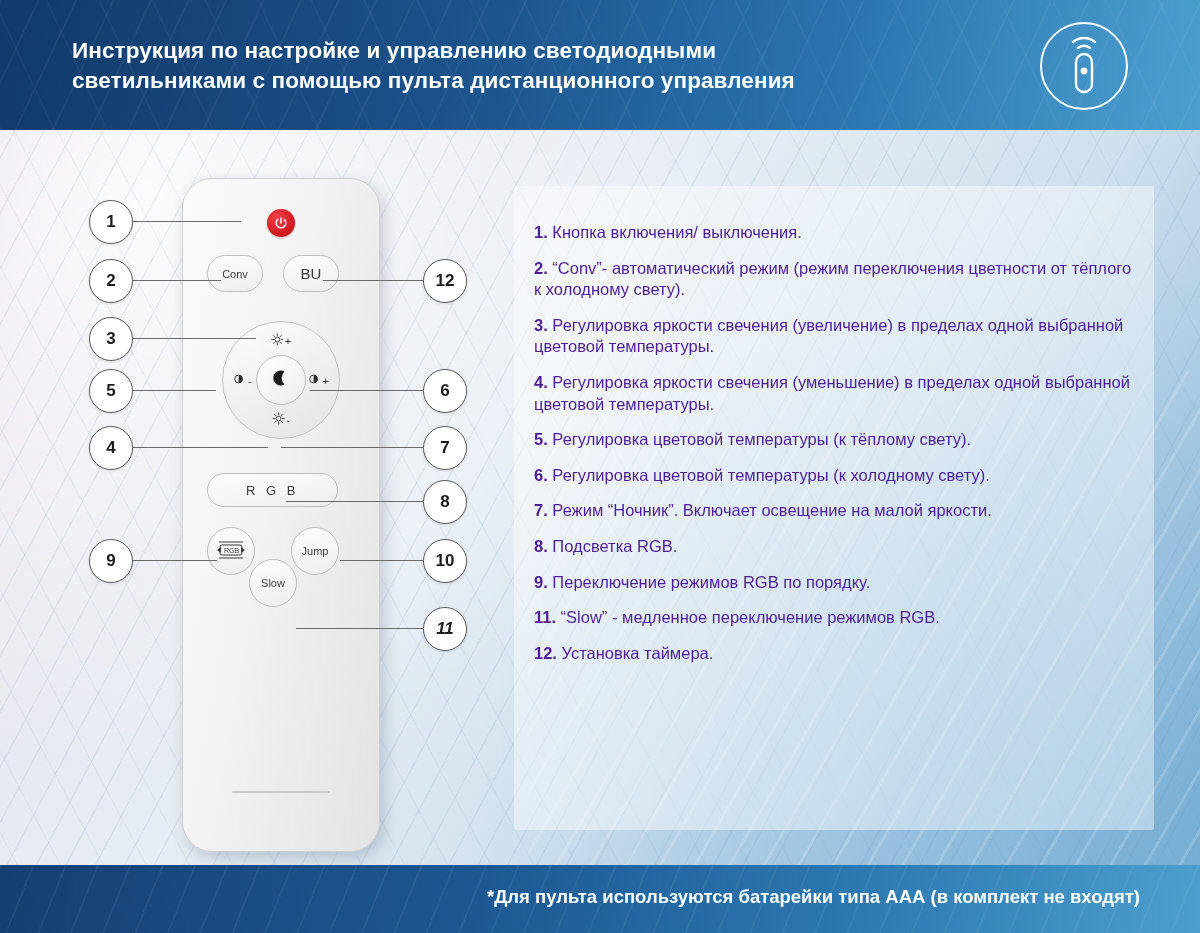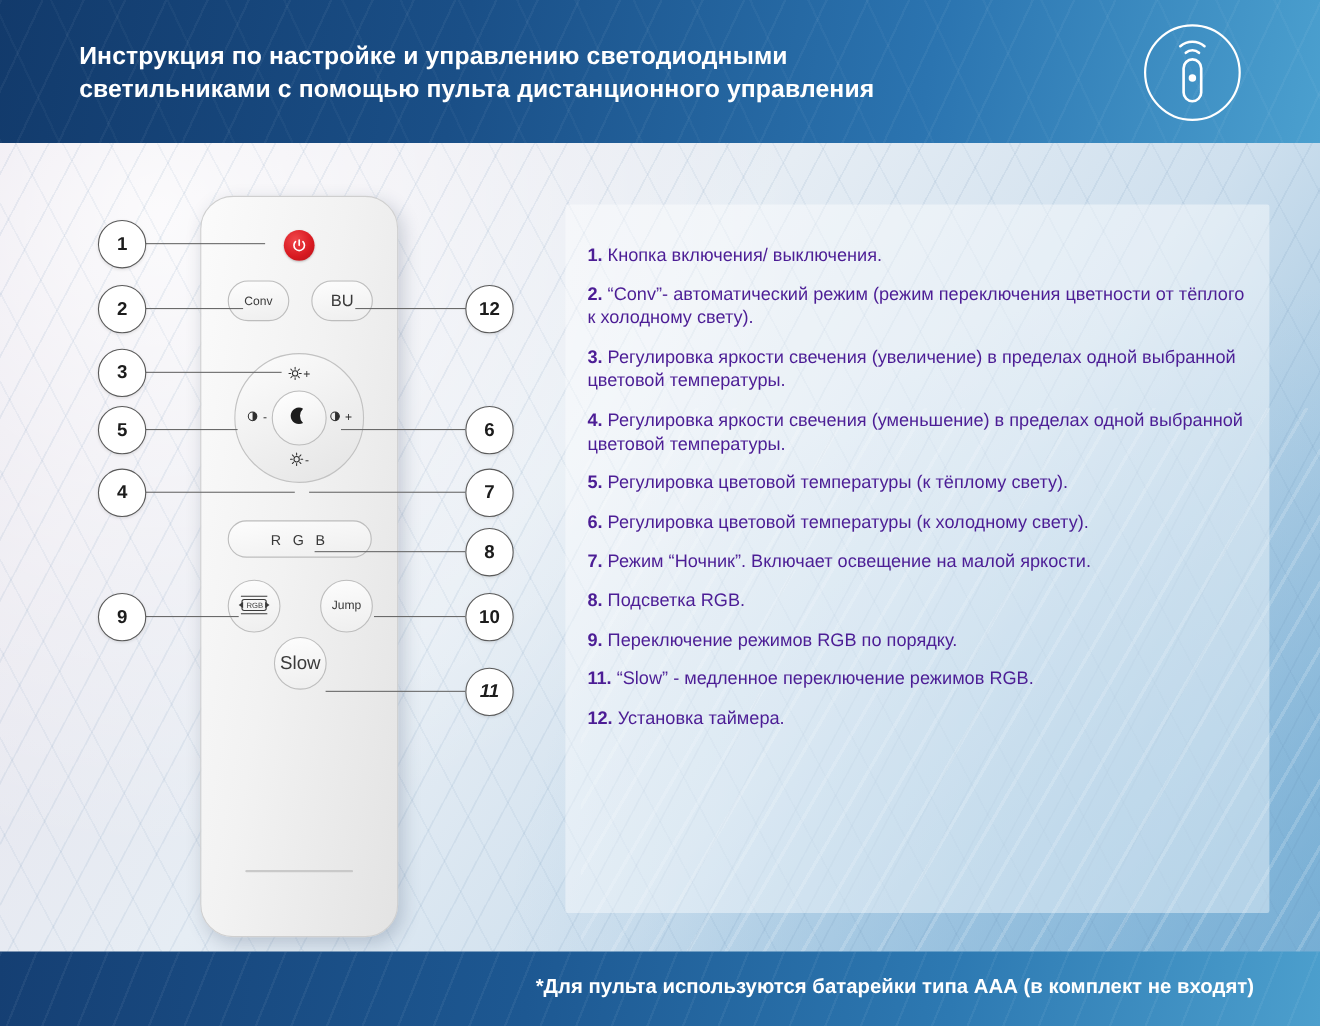--- a/index.html
+++ b/index.html
@@ -126,20 +126,21 @@
   .remote {
     position: absolute;
     left: 182px;
     top: 178px;
     width: 178px;
     height: 672px;
     border-radius: 30px;
     background: linear-gradient(100deg, #fbfbfb 0%, #f2f2f2 45%, #e3e3e3 100%);
     border: 1px solid #cfcfcf;
     box-shadow: 4px 6px 16px rgba(40,60,90,0.22);
+    padding-left: 18px;
   }
   .remote-inner {
     position: absolute;
     left: 0; top: 0;
     width: 100%; height: 100%;
   }
   .power-btn {
     position: absolute;
     left: 50%;
     top: 30px;
@@ -227,24 +228,24 @@
     border-radius: 50%;
     font-size: 8px;
   }
   .btn-jump {
     left: 108px; top: 348px;
     width: 48px; height: 48px;
     border-radius: 50%;
     font-size: 11px;
   }
   .btn-slow {
-    left: 66px; top: 400px;
+    left: 66px; top: 380px;
     width: 48px; height: 48px;
     border-radius: 50%;
-    font-size: 17px;
+    font-size: 11px;
   }
   .remote-slot {
     position: absolute;
     left: 50%;
     transform: translateX(-50%);
     top: 612px;
     width: 98px;
     height: 2px;
     background: #c9c9c9;
     border-radius: 2px;

